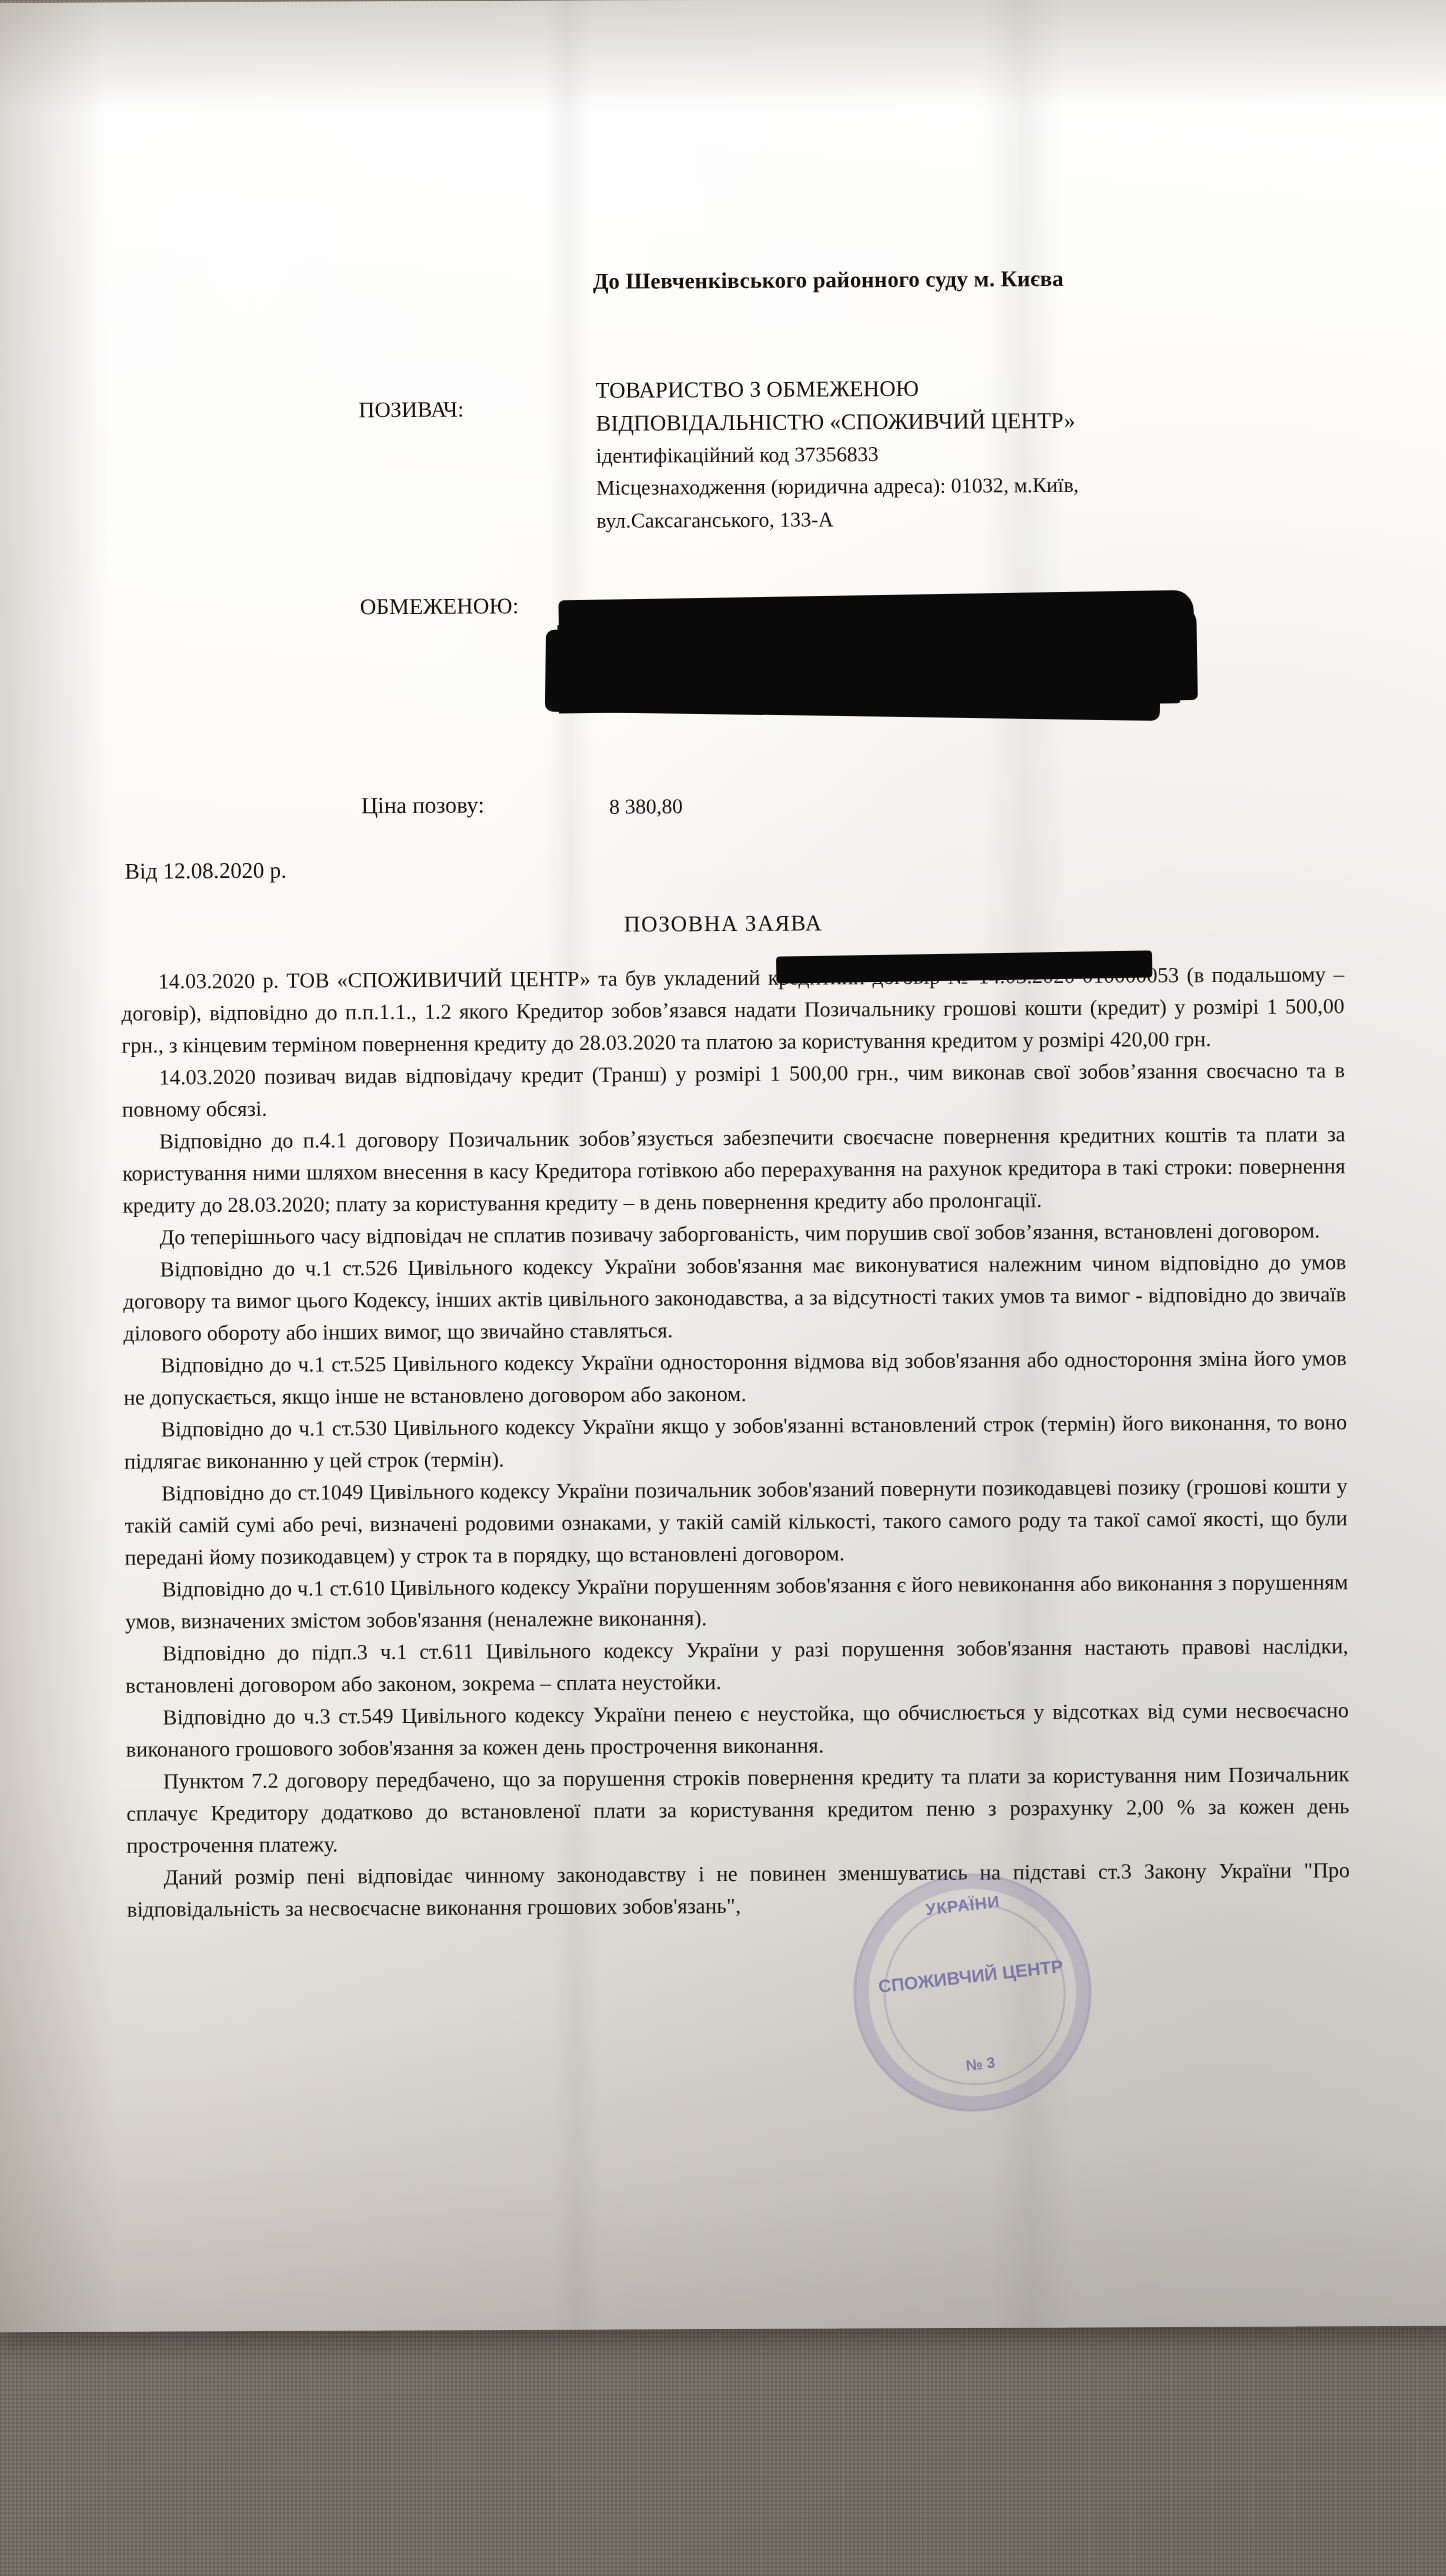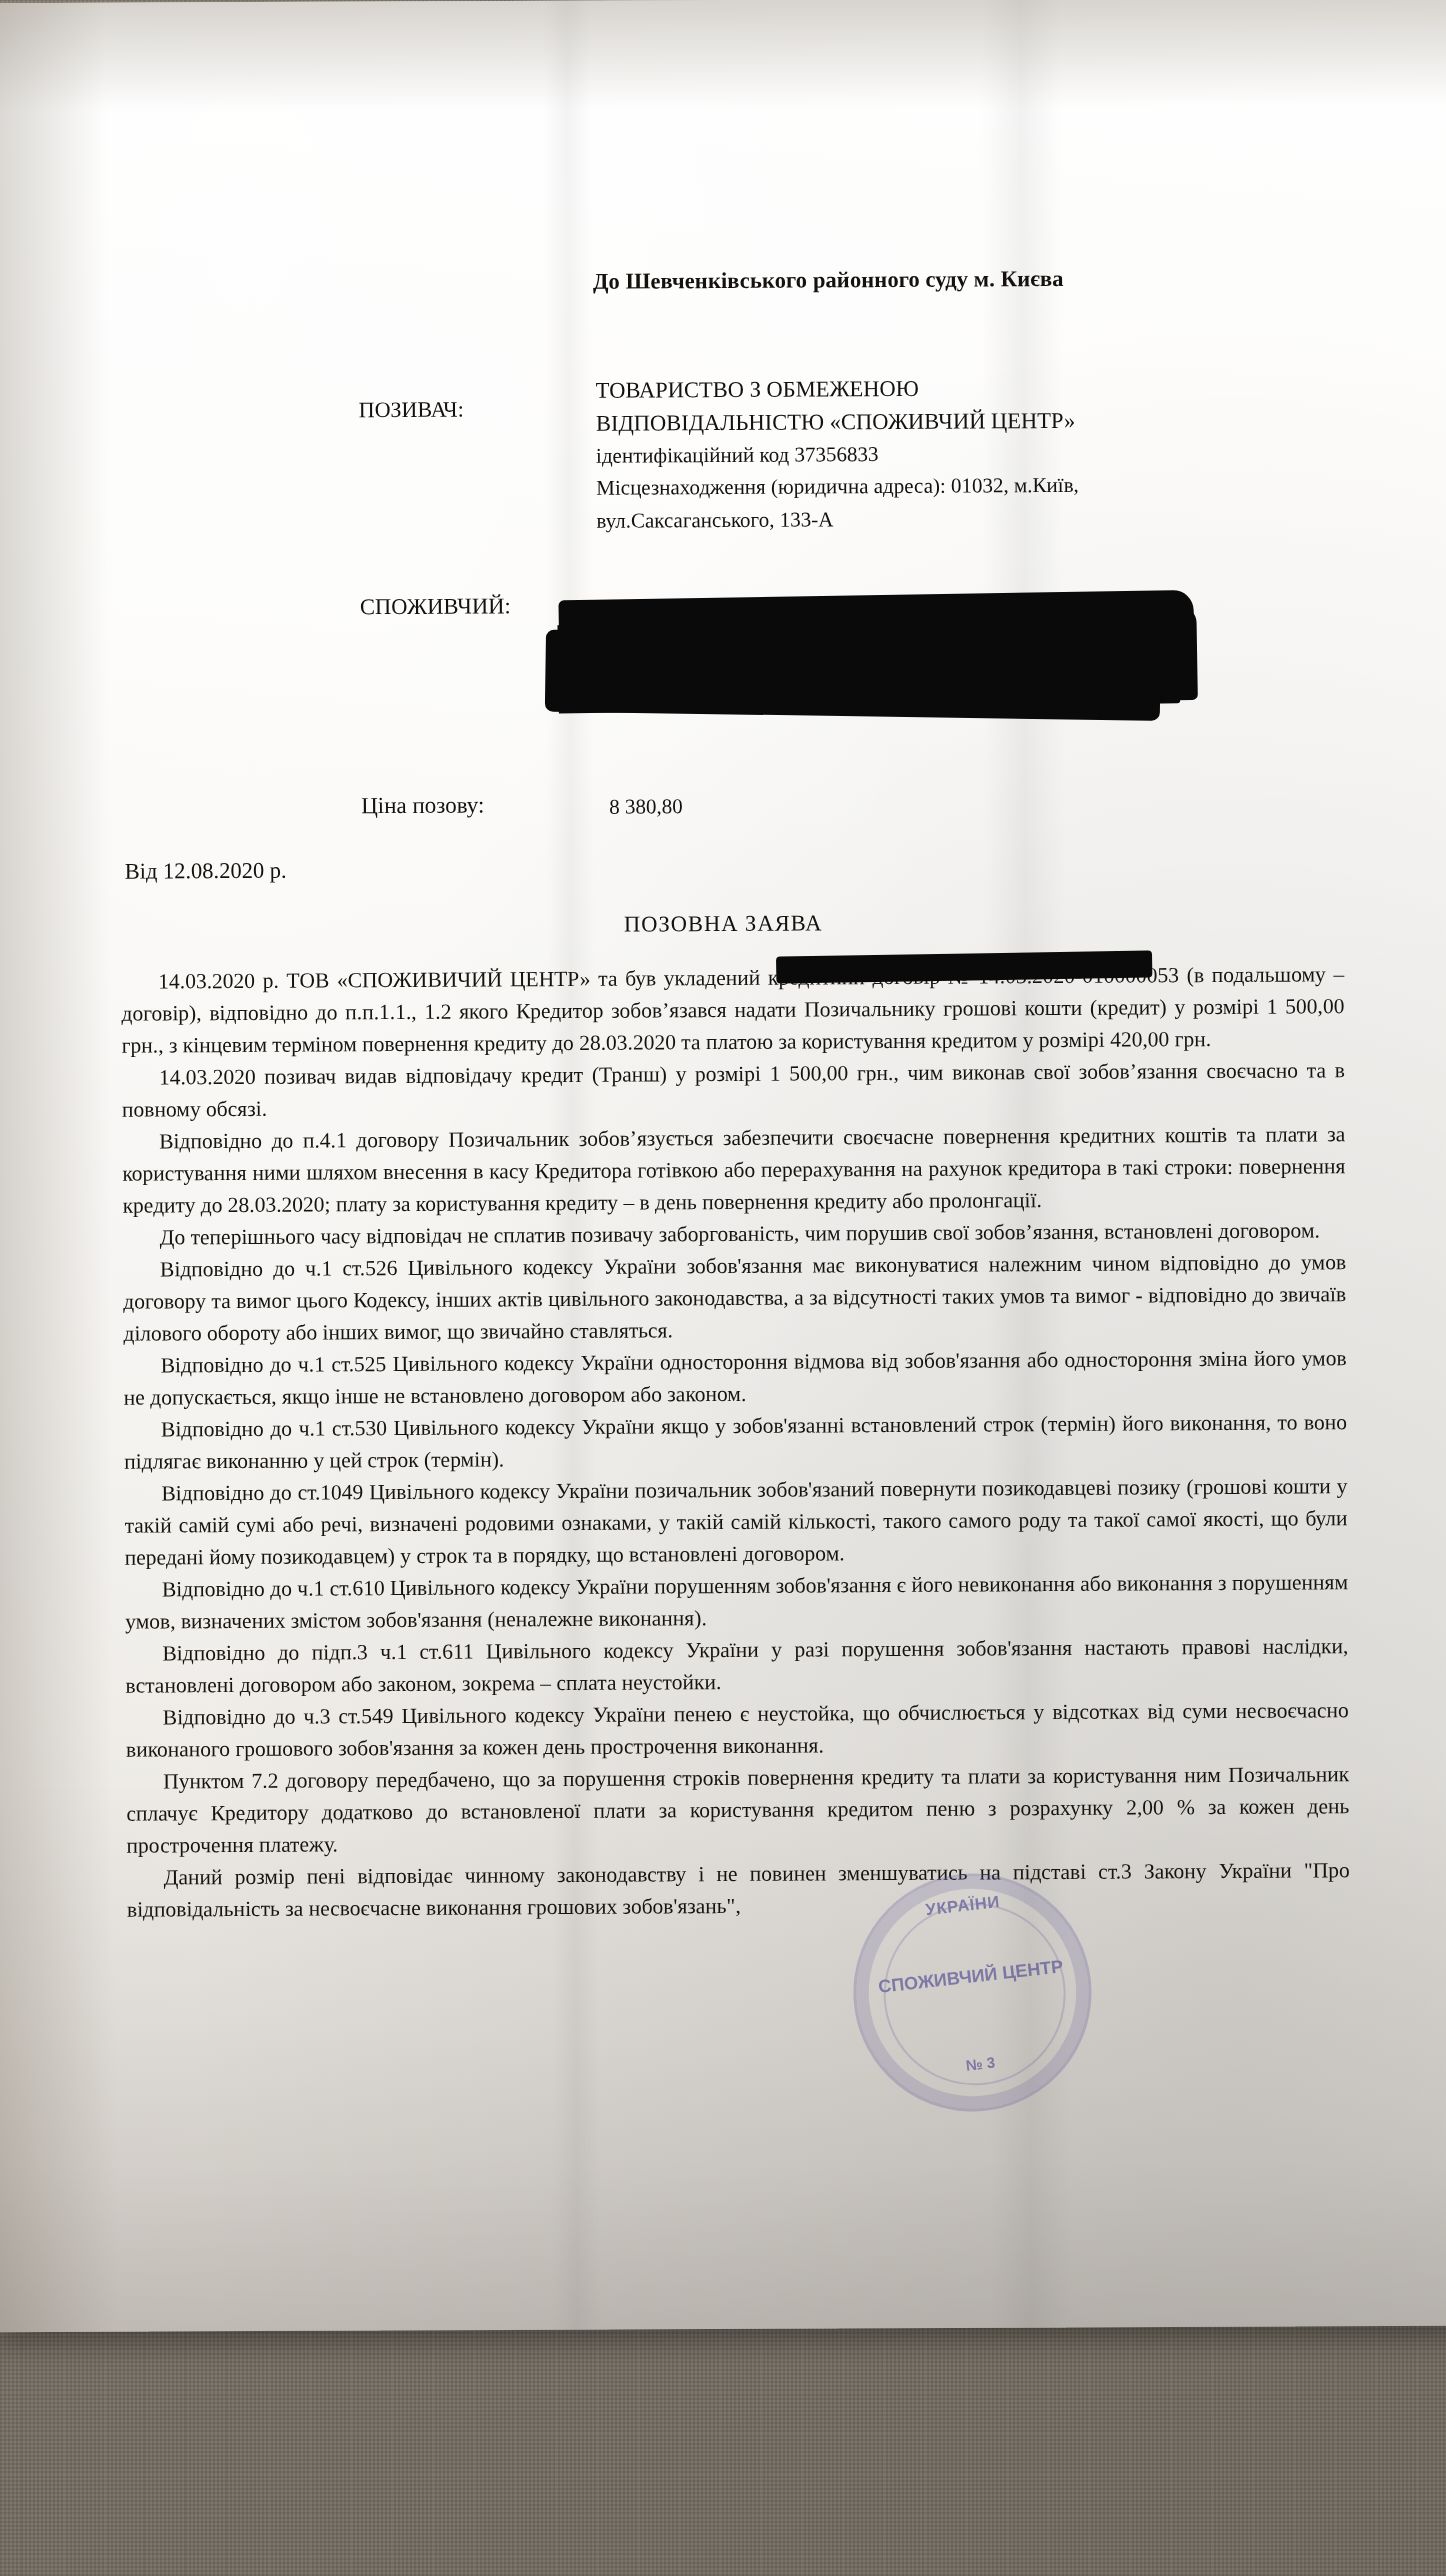--- a/index.html
+++ b/index.html
@@ -162,21 +162,21 @@
 
     <div class="t court-line">До Шевченківського районного суду м. Києва</div>
 
     <div class="t lbl-plaintiff">ПОЗИВАЧ:</div>
     <div class="t p-name1">ТОВАРИСТВО З ОБМЕЖЕНОЮ</div>
     <div class="t p-name2">ВІДПОВІДАЛЬНІСТЮ «СПОЖИВЧИЙ ЦЕНТР»</div>
     <div class="t p-code">ідентифікаційний код 37356833</div>
     <div class="t p-addr1">Місцезнаходження (юридична адреса): 01032, м.Київ,</div>
     <div class="t p-addr2">вул.Саксаганського, 133-А</div>
 
-    <div class="t lbl-defendant">СПОЖИВЧИЙ:</div>
+    <div class="t lbl-defendant">ОБМЕЖЕНОЮ:</div>
     <div class="redact r1"></div>
     <div class="redact r1b"></div>
     <div class="redact r1c"></div>
 
     <div class="t lbl-price">Ціна позову:</div>
     <div class="t val-price">8 380,80</div>
 
     <div class="t date-line">Від 12.08.2020 р.</div>
     <div class="t doc-title">ПОЗОВНА ЗАЯВА</div>
 

